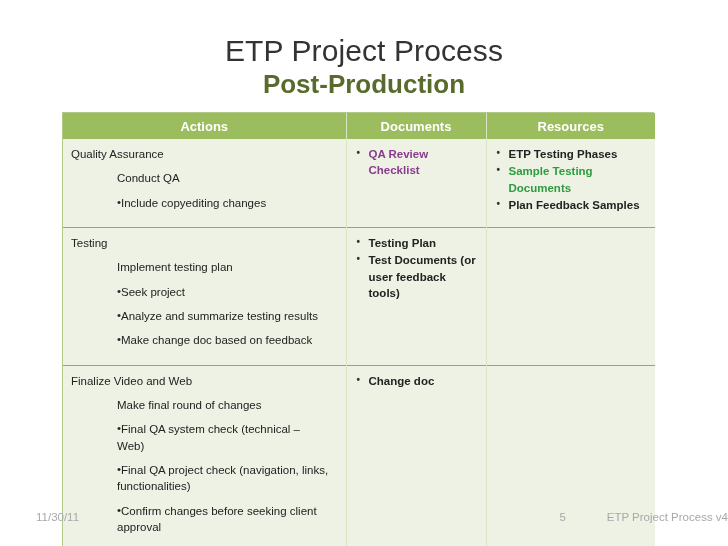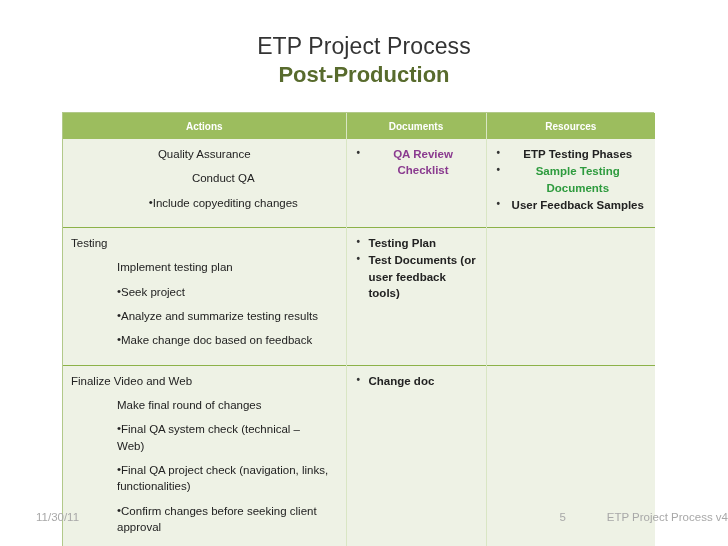--- a/index.html
+++ b/index.html
@@ -12,29 +12,29 @@
     background: #ffffff;
     font-family: "Liberation Sans", sans-serif;
     color: #222222;
     overflow: hidden;
     position: relative;
   }
 
   
   .slide-title {
     text-align: center;
-    font-size: 23px;
+    font-size: 30px;
     color: #333333;
     margin-top: 34px;
     line-height: 1.12;
     letter-spacing: 0.1px;
   }
   .slide-subtitle {
     text-align: center;
-    font-size: 22px;
+    font-size: 26px;
     font-weight: bold;
     color: #586b2d;
     margin-top: 2px;
     line-height: 1.15;
   }
 
   
   .table-wrap {
     position: absolute;
     left: 62px;
@@ -44,21 +44,21 @@
     box-sizing: border-box;
   }
   table.grid {
     width: 100%;
     border-collapse: collapse;
     table-layout: fixed;
   }
   table.grid th {
     background: #9cbd5e;
     color: #ffffff;
-    font-size: 10px;
+    font-size: 13px;
     font-weight: bold;
     height: 26px;
     text-align: center;
     vertical-align: middle;
     border: none;
     padding: 0;
   }
   table.grid th.col-divider,
   table.grid td.col-divider {
     border-left: 1px solid #d9e6c4;
@@ -122,21 +122,21 @@
   a.link-purple {
     color: #8a3b8f;
     text-decoration: none;
   }
   a.link-green {
     color: #2e9b3e;
     text-decoration: none;
   }
 
   
-  .row-qa      td { height: 56px; text-align: center; }
+  .row-qa      td { height: 56px; }
   .row-testing td { height: 84px; }
   .row-final   td { height: 117px; }
   .row-appr    td { height: 60px; }
 
   
   .footer {
     position: absolute;
     left: 0;
     top: 511px;
     width: 600px;
@@ -191,21 +191,21 @@
           </td>
           <td class="doc-cell">
             <ul class="bullets">
               <li><a class="link-purple" href="#">QA Review Checklist</a></li>
             </ul>
           </td>
           <td class="res-cell">
             <ul class="bullets">
               <li><span>ETP Testing Phases</span></li>
               <li><a class="link-green" href="#">Sample Testing Documents</a></li>
-              <li><span>User Feedback Samples</span></li>
+              <li><span>Plan Feedback Samples</span></li>
             </ul>
           </td>
         </tr>
         <tr class="row-testing">
           <td>
             <div class="act-head">Testing</div>
             <div class="act-sub">Implement testing plan</div>
             <div class="act-sub"><span class="dot">•</span><span>Seek project</span></div>
             <div class="act-sub"><span class="dot">•</span><span>Analyze and summarize testing results</span></div>
             <div class="act-sub"><span class="dot">•</span><span>Make change doc based on feedback</span></div>

